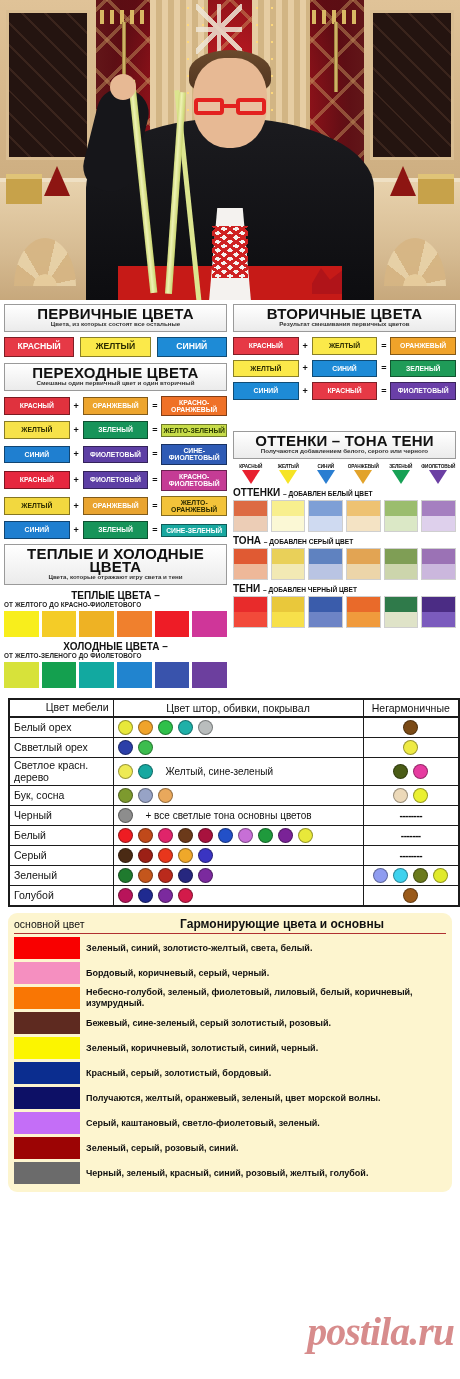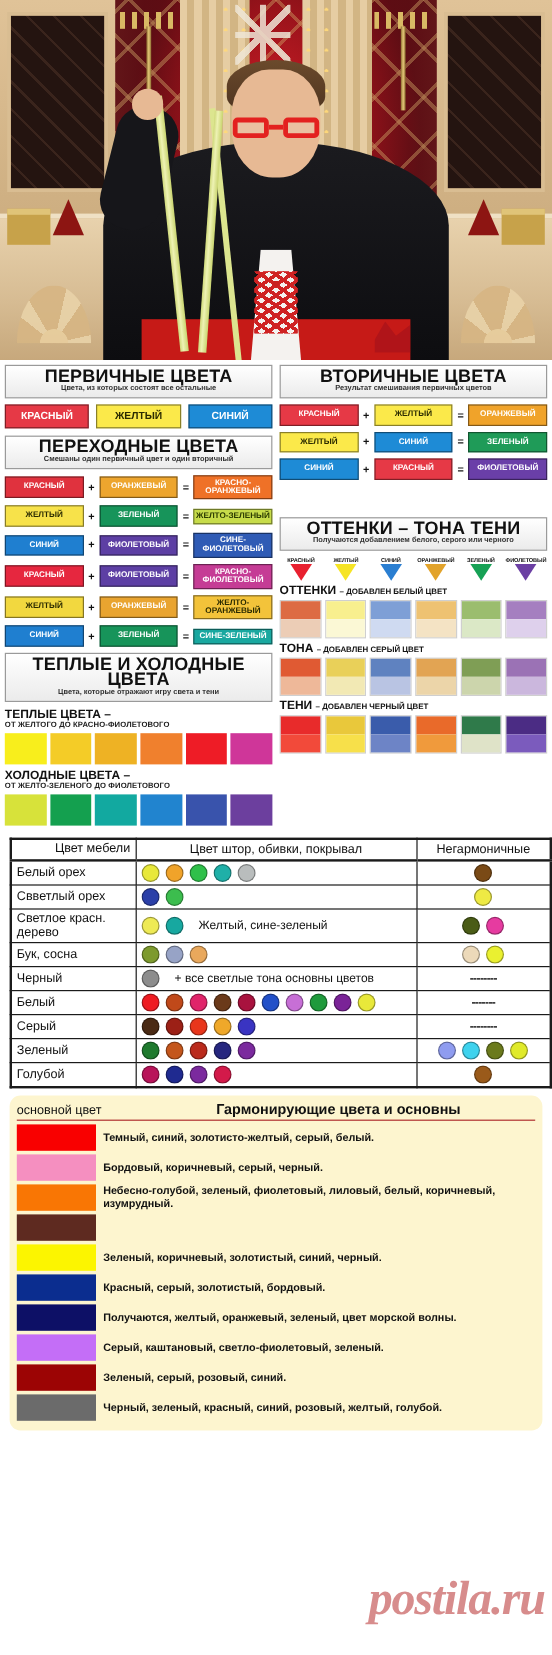--- a/index.html
+++ b/index.html
@@ -123,21 +123,21 @@
     flex:1 1 0; min-width:0; text-align:center; color:#fff;
     font-size:6.8px; font-weight:bold; padding:4px 1px; line-height:7.6px;
     border:1px solid rgba(0,0,0,.45); white-space:nowrap; overflow:hidden;
   }
   .chip.two { line-height:7.4px; padding:2px 1px; white-space:normal; }
   .op { font-size:9px; font-weight:bold; color:#111; width:7px; text-align:center; flex:0 0 7px; }
 
   .primary-row { display:flex; gap:6px; margin-bottom:6px; }
   .primary-row .chip { padding:5px 1px; font-size:8.6px; }
 
-  .sub-title { font-size:10px; font-weight:bold; color:#111; line-height:11px; margin-top:2px; }
+  .sub-title { font-size:10px; font-weight:bold; color:#111; line-height:11px; margin-top:2px;text-align:center; }
   .sub-sub { font-size:6.4px; font-weight:bold; color:#222; letter-spacing:.1px; margin-bottom:3px; }
   .swatch-row { display:flex; gap:3px; margin-bottom:4px; }
   .swatch { flex:1 1 0; height:26px; }
 
   
   .tri-row { display:flex; gap:2px; margin-bottom:2px; }
   .tri-cell { flex:1 1 0; text-align:center; }
   .tri-cell .lbl { font-size:4.7px; font-weight:bold; color:#111; letter-spacing:-.1px; }
   .tri { width:0; height:0; margin:1px auto 0; border-left:9px solid transparent; border-right:9px solid transparent; }
   .shade-title { font-size:10px; font-weight:bold; color:#111; margin-top:3px; }
@@ -147,21 +147,21 @@
   .pair i { display:block; height:15px; }
 
   
   .tbl { width:452px; margin:6px 4px 0; border:2px solid #1b1b1b; border-collapse:collapse; }
   .tbl td { border:1px solid #1b1b1b; vertical-align:middle; padding:2px 4px; }
   .tbl .hdr td { border-bottom:2px solid #1b1b1b; }
   .tbl .hdr { background:#fff; }
   .hdr-cell { font-size:10.5px; font-weight:normal; color:#111; text-align:center; }
   .hdr-cell.l { text-align:right; }
   .col-name { width:104px; font-size:10.5px; color:#111; line-height:11.5px; }
-  .col-neg { width:112px; }
+  .col-neg { width:96px; }
   .dots { display:flex; align-items:center; gap:5px; flex-wrap:wrap; }
   .dot { width:15px; height:15px; border-radius:50%; border:1px solid rgba(0,0,0,.35); flex:0 0 auto; }
   .cellnote { font-size:10px; color:#111; margin-left:8px; }
   .dash { text-align:center; font-size:10px; letter-spacing:-.5px; font-weight:bold; color:#111; }
   .center { display:flex; justify-content:center; }
 
   
   .harm { margin:6px 4px 0; background:#fdf5cf; border-radius:9px; padding:4px 6px 8px; }
   .harm-head { display:flex; align-items:baseline; border-bottom:1px solid #b03030; padding-bottom:2px; }
   .harm-head .a { font-size:10.5px; color:#111; width:104px; }
@@ -626,32 +626,33 @@
   </table>
 
   <div class="harm">
     <div class="harm-head">
       <div class="a">основной цвет</div>
       <div class="b">Гармонирующие цвета и основны</div>
     </div>
     <div id="harm-rows">
         <div class="harm-row">
           <div class="harm-sw" style="background: rgb(249, 0, 0);"></div>
-          <div class="harm-tx">Темный, синий, золотисто-желтый, серый, белый.</div>
+          <div class="harm-tx">Зеленый, синий, золотисто-желтый, света, белый.</div>
         </div>
         <div class="harm-row">
           <div class="harm-sw" style="background: rgb(245, 143, 192);"></div>
           <div class="harm-tx">Бордовый, коричневый, серый, черный.</div>
         </div>
         <div class="harm-row">
           <div class="harm-sw" style="background: rgb(249, 118, 4);"></div>
           <div class="harm-tx">Небесно-голубой, зеленый, фиолетовый, лиловый, белый, коричневый, изумрудный.</div>
         </div>
         <div class="harm-row">
           <div class="harm-sw" style="background: rgb(94, 42, 32);"></div>
+          <div class="harm-tx">Бежевый, сине-зеленый, серый золотистый, розовый.</div>
         </div>
         <div class="harm-row">
           <div class="harm-sw" style="background: rgb(252, 245, 0);"></div>
           <div class="harm-tx">Зеленый, коричневый, золотистый, синий, черный.</div>
         </div>
         <div class="harm-row">
           <div class="harm-sw" style="background: rgb(11, 45, 143);"></div>
           <div class="harm-tx">Красный, серый, золотистый, бордовый.</div>
         </div>
         <div class="harm-row">

